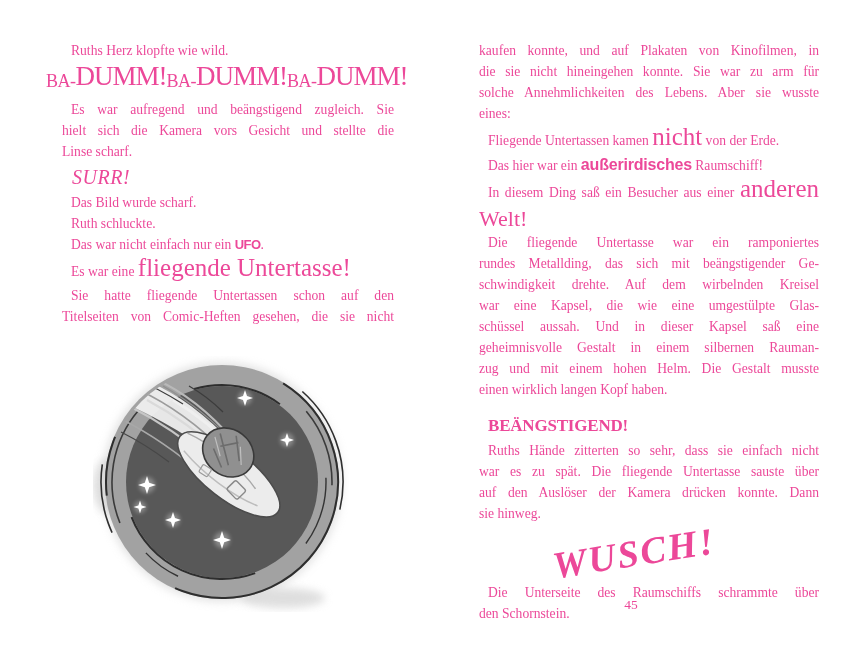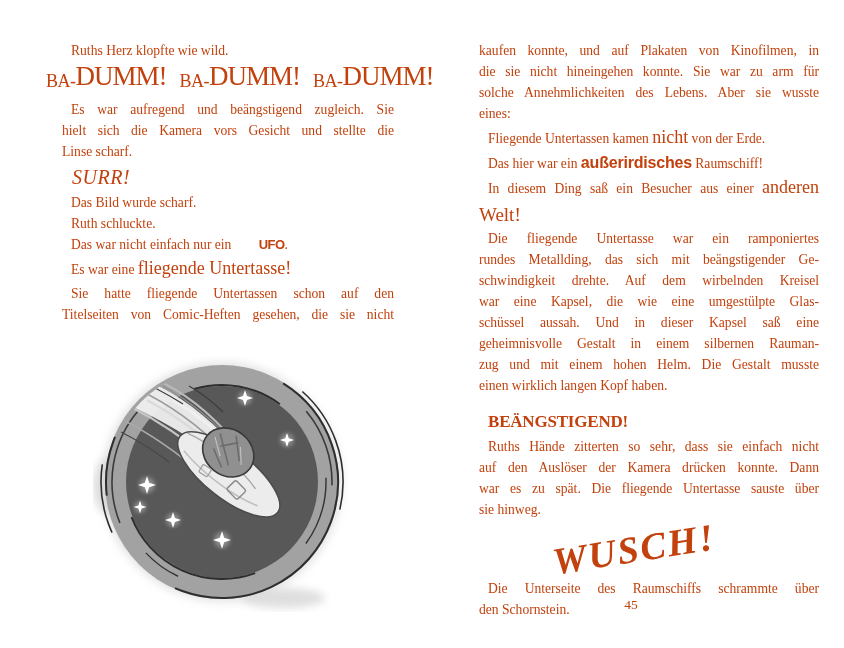--- a/index.html
+++ b/index.html
@@ -1,43 +1,43 @@
 <!DOCTYPE html>
 <html><head>
 <meta charset="utf-8">
 <style>
   html,body{margin:0;padding:0;background:#ffffff;}
   .spread{
     position:relative;width:844px;height:648px;background:#ffffff;
-    font-family:"Liberation Serif","DejaVu Serif",serif;color:#c2410c;overflow:hidden;
+    font-family:"Liberation Serif","DejaVu Serif",serif;color:#ec4899;overflow:hidden;
   }
   .col{position:absolute;top:40px;}
   .col-left{left:62px;width:332px;}
   .col-right{left:479px;width:340px;}
   .line{font-size:13.6px;line-height:21px;}
   .ind{text-indent:9px;}
   .just{text-align:justify;text-align-last:justify;}
   .tall{font-size:13.6px;line-height:26px;}
-  .big-serif{font-size:18px;}
+  .big-serif{font-size:25px;}
   
   .heartbeat{display:flex;justify-content:space-between;align-items:baseline;
-    width:356px;margin-left:-16px;height:38px;gap:13px;}
+    width:356px;margin-left:-16px;height:38px;}
   .bd-item{white-space:nowrap;}
   .bd-ba{font-size:18px;letter-spacing:-0.5px;vertical-align:-2px;}
   .bd-dumm{font-size:27px;letter-spacing:-1px;}
   
   .sfx-surr{font-style:italic;font-size:20px;line-height:30px;text-indent:10px;letter-spacing:0.5px;}
   .sfx-bea{font-weight:bold;font-size:17px;line-height:28px;text-indent:9px;letter-spacing:-0.2px;margin-top:12px;}
   .sfx-wusch{font-style:italic;font-size:38px;line-height:54px;text-align:center;
     transform:rotate(-9deg);letter-spacing:2px;font-weight:bold;margin:2px 30px 2px 0;}
   .ufo{font-family:"Liberation Sans","DejaVu Sans",sans-serif;font-weight:bold;
-    font-size:13px;letter-spacing:-0.6px;margin-left:24px;}
+    font-size:13px;letter-spacing:-0.6px;}
   .alien{font-family:"Liberation Sans","DejaVu Sans",sans-serif;font-weight:bold;
     font-size:16px;letter-spacing:-0.2px;}
-  .welt{font-size:19px;line-height:26px;}
+  .welt{font-size:22px;line-height:26px;}
   .page-num{position:absolute;left:481px;top:597px;width:300px;text-align:center;font-size:13.5px;}
   .illustration{position:absolute;left:93px;top:356px;width:256px;height:256px;}
 </style>
 </head>
 <body>
 
 <div class="spread">
 
   <div class="col col-left">
     <div class="line ind">Ruths Herz klopfte wie wild.</div>
@@ -166,22 +166,22 @@
     <div class="line just">schwindigkeit drehte. Auf dem wirbelnden Kreisel</div>
     <div class="line just">war eine Kapsel, die wie eine umgestülpte Glas-</div>
     <div class="line just">schüssel aussah. Und in dieser Kapsel saß eine</div>
     <div class="line just">geheimnisvolle Gestalt in einem silbernen Rauman-</div>
     <div class="line just">zug und mit einem hohen Helm. Die Gestalt musste</div>
     <div class="line">einen wirklich langen Kopf haben.</div>
 
     <div class="sfx-bea">BEÄNGSTIGEND!</div>
 
     <div class="line ind just">Ruths Hände zitterten so sehr, dass sie einfach nicht</div>
+    <div class="line just">war es zu spät. Die fliegende Untertasse sauste über</div>
     <div class="line just">auf den Auslöser der Kamera drücken konnte. Dann</div>
-    <div class="line just">war es zu spät. Die fliegende Untertasse sauste über</div>
     <div class="line">sie hinweg.</div>
 
     <div class="sfx-wusch">WUSCH!</div>
 
     <div class="line ind just">Die Unterseite des Raumschiffs schrammte über</div>
     <div class="line">den Schornstein.</div>
   </div>
 
   <div class="page-num">45</div>
 </div>

